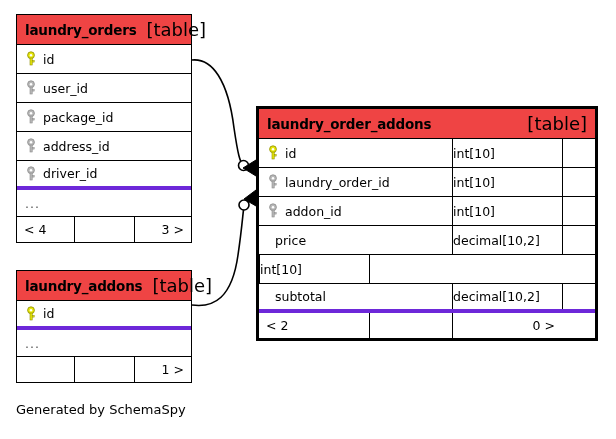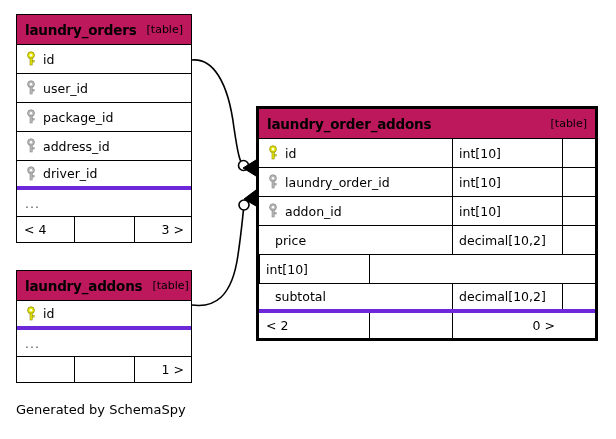--- a/index.html
+++ b/index.html
@@ -21,37 +21,37 @@
     position: absolute;
     background: #ffffff;
     box-sizing: border-box;
     border: 1px solid #000000;
   }
   .er-table.thick {
     border: 3px solid #000000;
   }
 
   .tbl-header {
-    background: #be185d;
+    background: #ef4444;
     border-bottom: 1px solid #000000;
     box-sizing: border-box;
     display: flex;
     align-items: center;
     justify-content: space-between;
     padding: 0 8px;
     height: 30px;
   }
   .tbl-title {
     font-weight: bold;
     font-size: 13.5px;
     letter-spacing: -0.2px;
     white-space: nowrap;
   }
   .tbl-kind {
-    font-size: 11px;
+    font-size: 18px;
     font-weight: normal;
     white-space: nowrap;
     margin-left: 10px;
   }
 
   .tbl-row {
     display: flex;
     box-sizing: border-box;
     border-bottom: 1px solid #000000;
     height: 29px;
@@ -69,21 +69,20 @@
     padding-left: 8px;
     font-size: 12.5px;
     white-space: nowrap;
     overflow: hidden;
   }
   .cell-type {
     box-sizing: border-box;
     display: flex;
     align-items: center;
     height: 100%;
-    padding-left: 6px;
     font-size: 12.5px;
     white-space: nowrap;
     border-left: 1px solid #000000;
   }
   .cell-extra {
     box-sizing: border-box;
     height: 100%;
     border-left: 1px solid #000000;
   }
 

